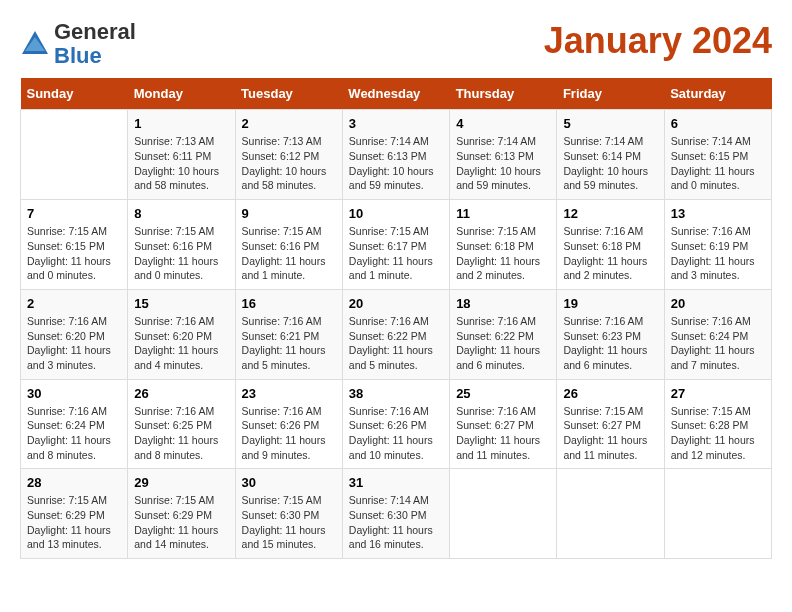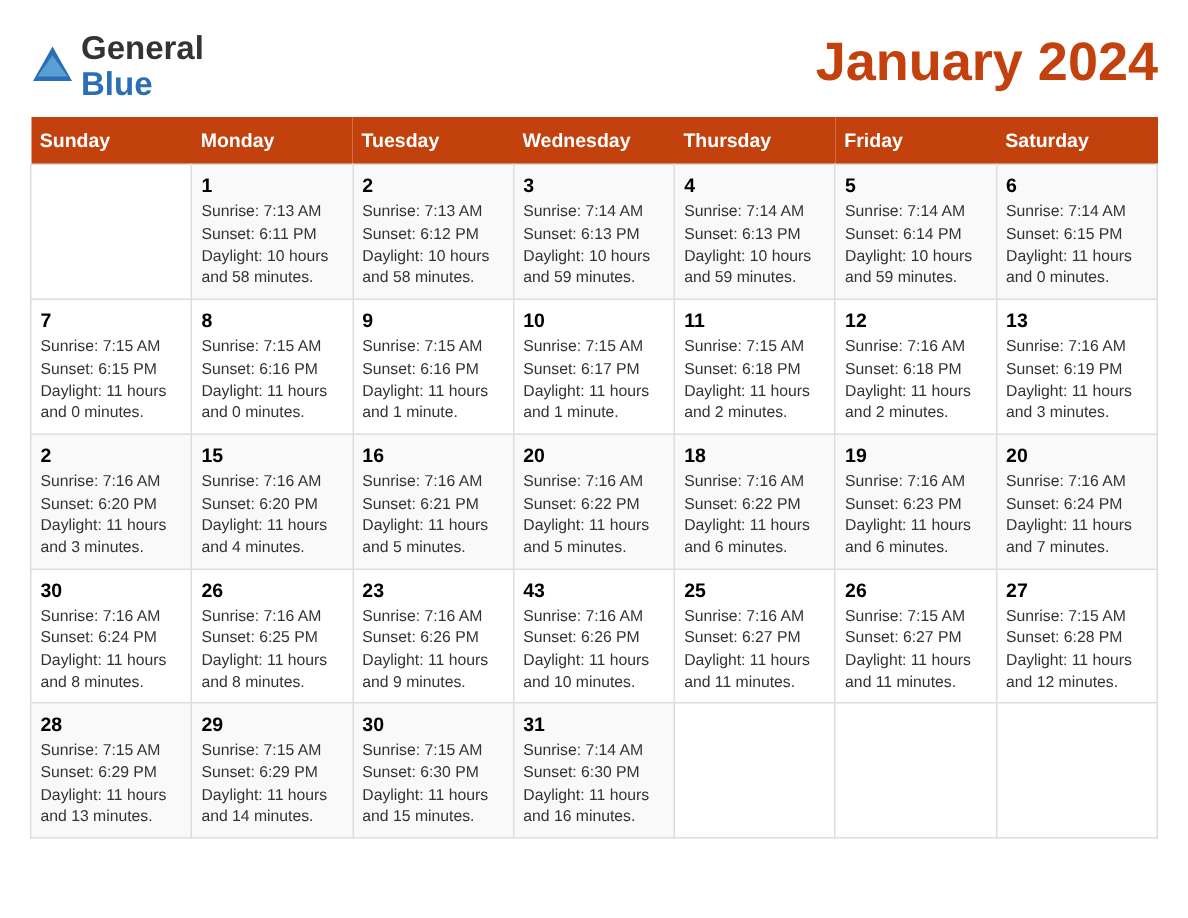--- a/index.html
+++ b/index.html
@@ -177,21 +177,21 @@
         <td><span class="day-number">20</span>
         <span class="day-info">Sunrise: 7:16 AM<br>Sunset: 6:24 PM<br>Daylight: 11 hours and 7 minutes.</span></td>
       </tr>
       <tr>
         <td><span class="day-number">30</span>
         <span class="day-info">Sunrise: 7:16 AM<br>Sunset: 6:24 PM<br>Daylight: 11 hours and 8 minutes.</span></td>
         <td><span class="day-number">26</span>
         <span class="day-info">Sunrise: 7:16 AM<br>Sunset: 6:25 PM<br>Daylight: 11 hours and 8 minutes.</span></td>
         <td><span class="day-number">23</span>
         <span class="day-info">Sunrise: 7:16 AM<br>Sunset: 6:26 PM<br>Daylight: 11 hours and 9 minutes.</span></td>
-        <td><span class="day-number">43</span>
+        <td><span class="day-number">38</span>
         <span class="day-info">Sunrise: 7:16 AM<br>Sunset: 6:26 PM<br>Daylight: 11 hours and 10 minutes.</span></td>
         <td><span class="day-number">25</span>
         <span class="day-info">Sunrise: 7:16 AM<br>Sunset: 6:27 PM<br>Daylight: 11 hours and 11 minutes.</span></td>
         <td><span class="day-number">26</span>
         <span class="day-info">Sunrise: 7:15 AM<br>Sunset: 6:27 PM<br>Daylight: 11 hours and 11 minutes.</span></td>
         <td><span class="day-number">27</span>
         <span class="day-info">Sunrise: 7:15 AM<br>Sunset: 6:28 PM<br>Daylight: 11 hours and 12 minutes.</span></td>
       </tr>
       <tr>
         <td><span class="day-number">28</span>

